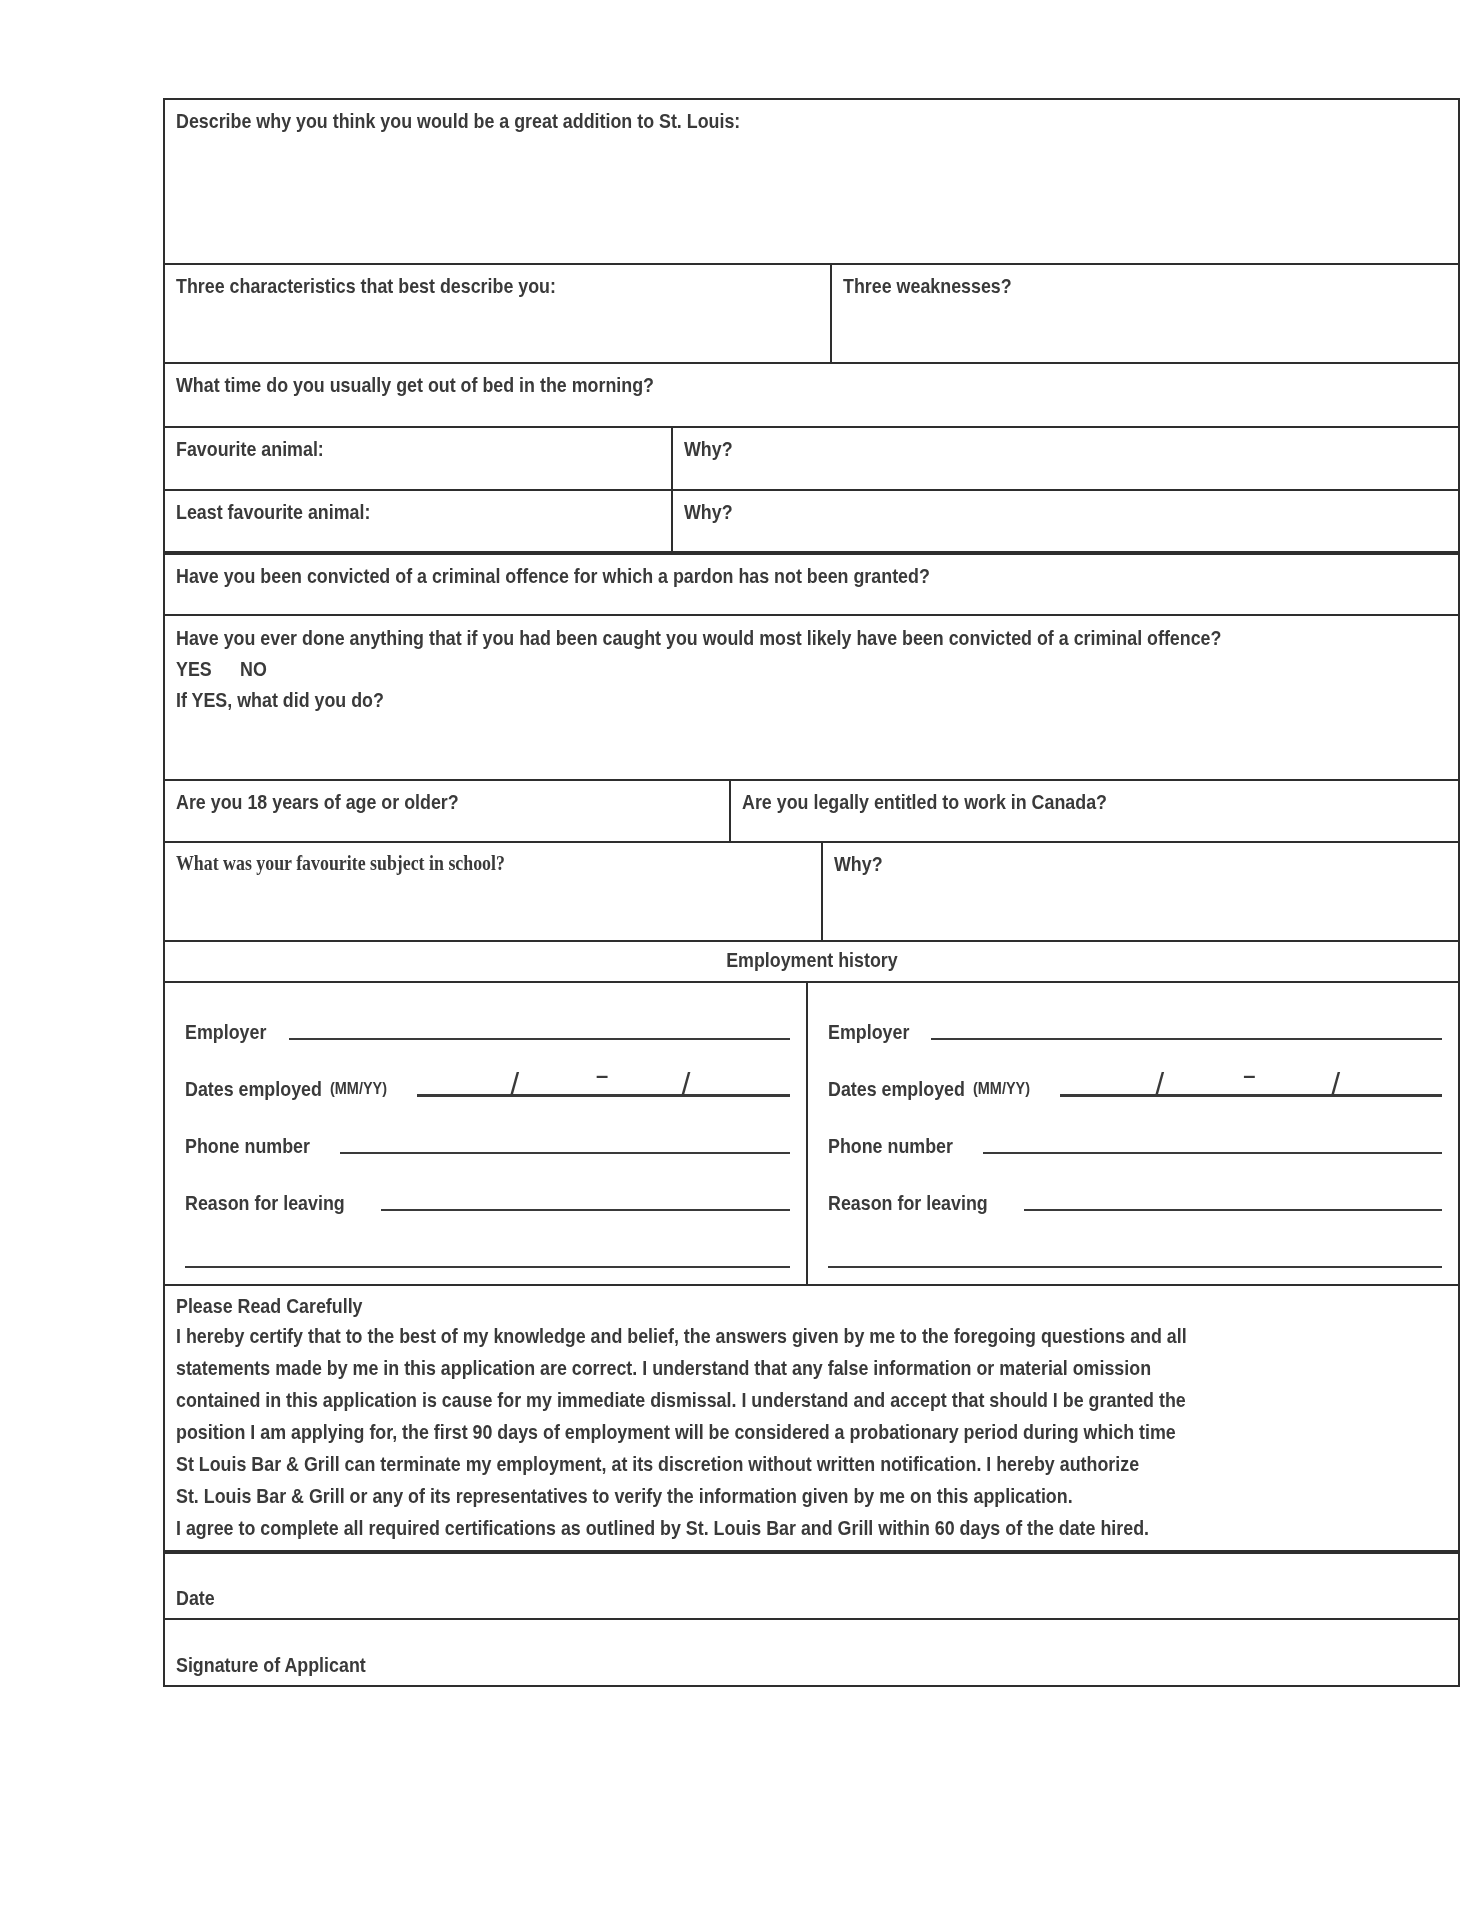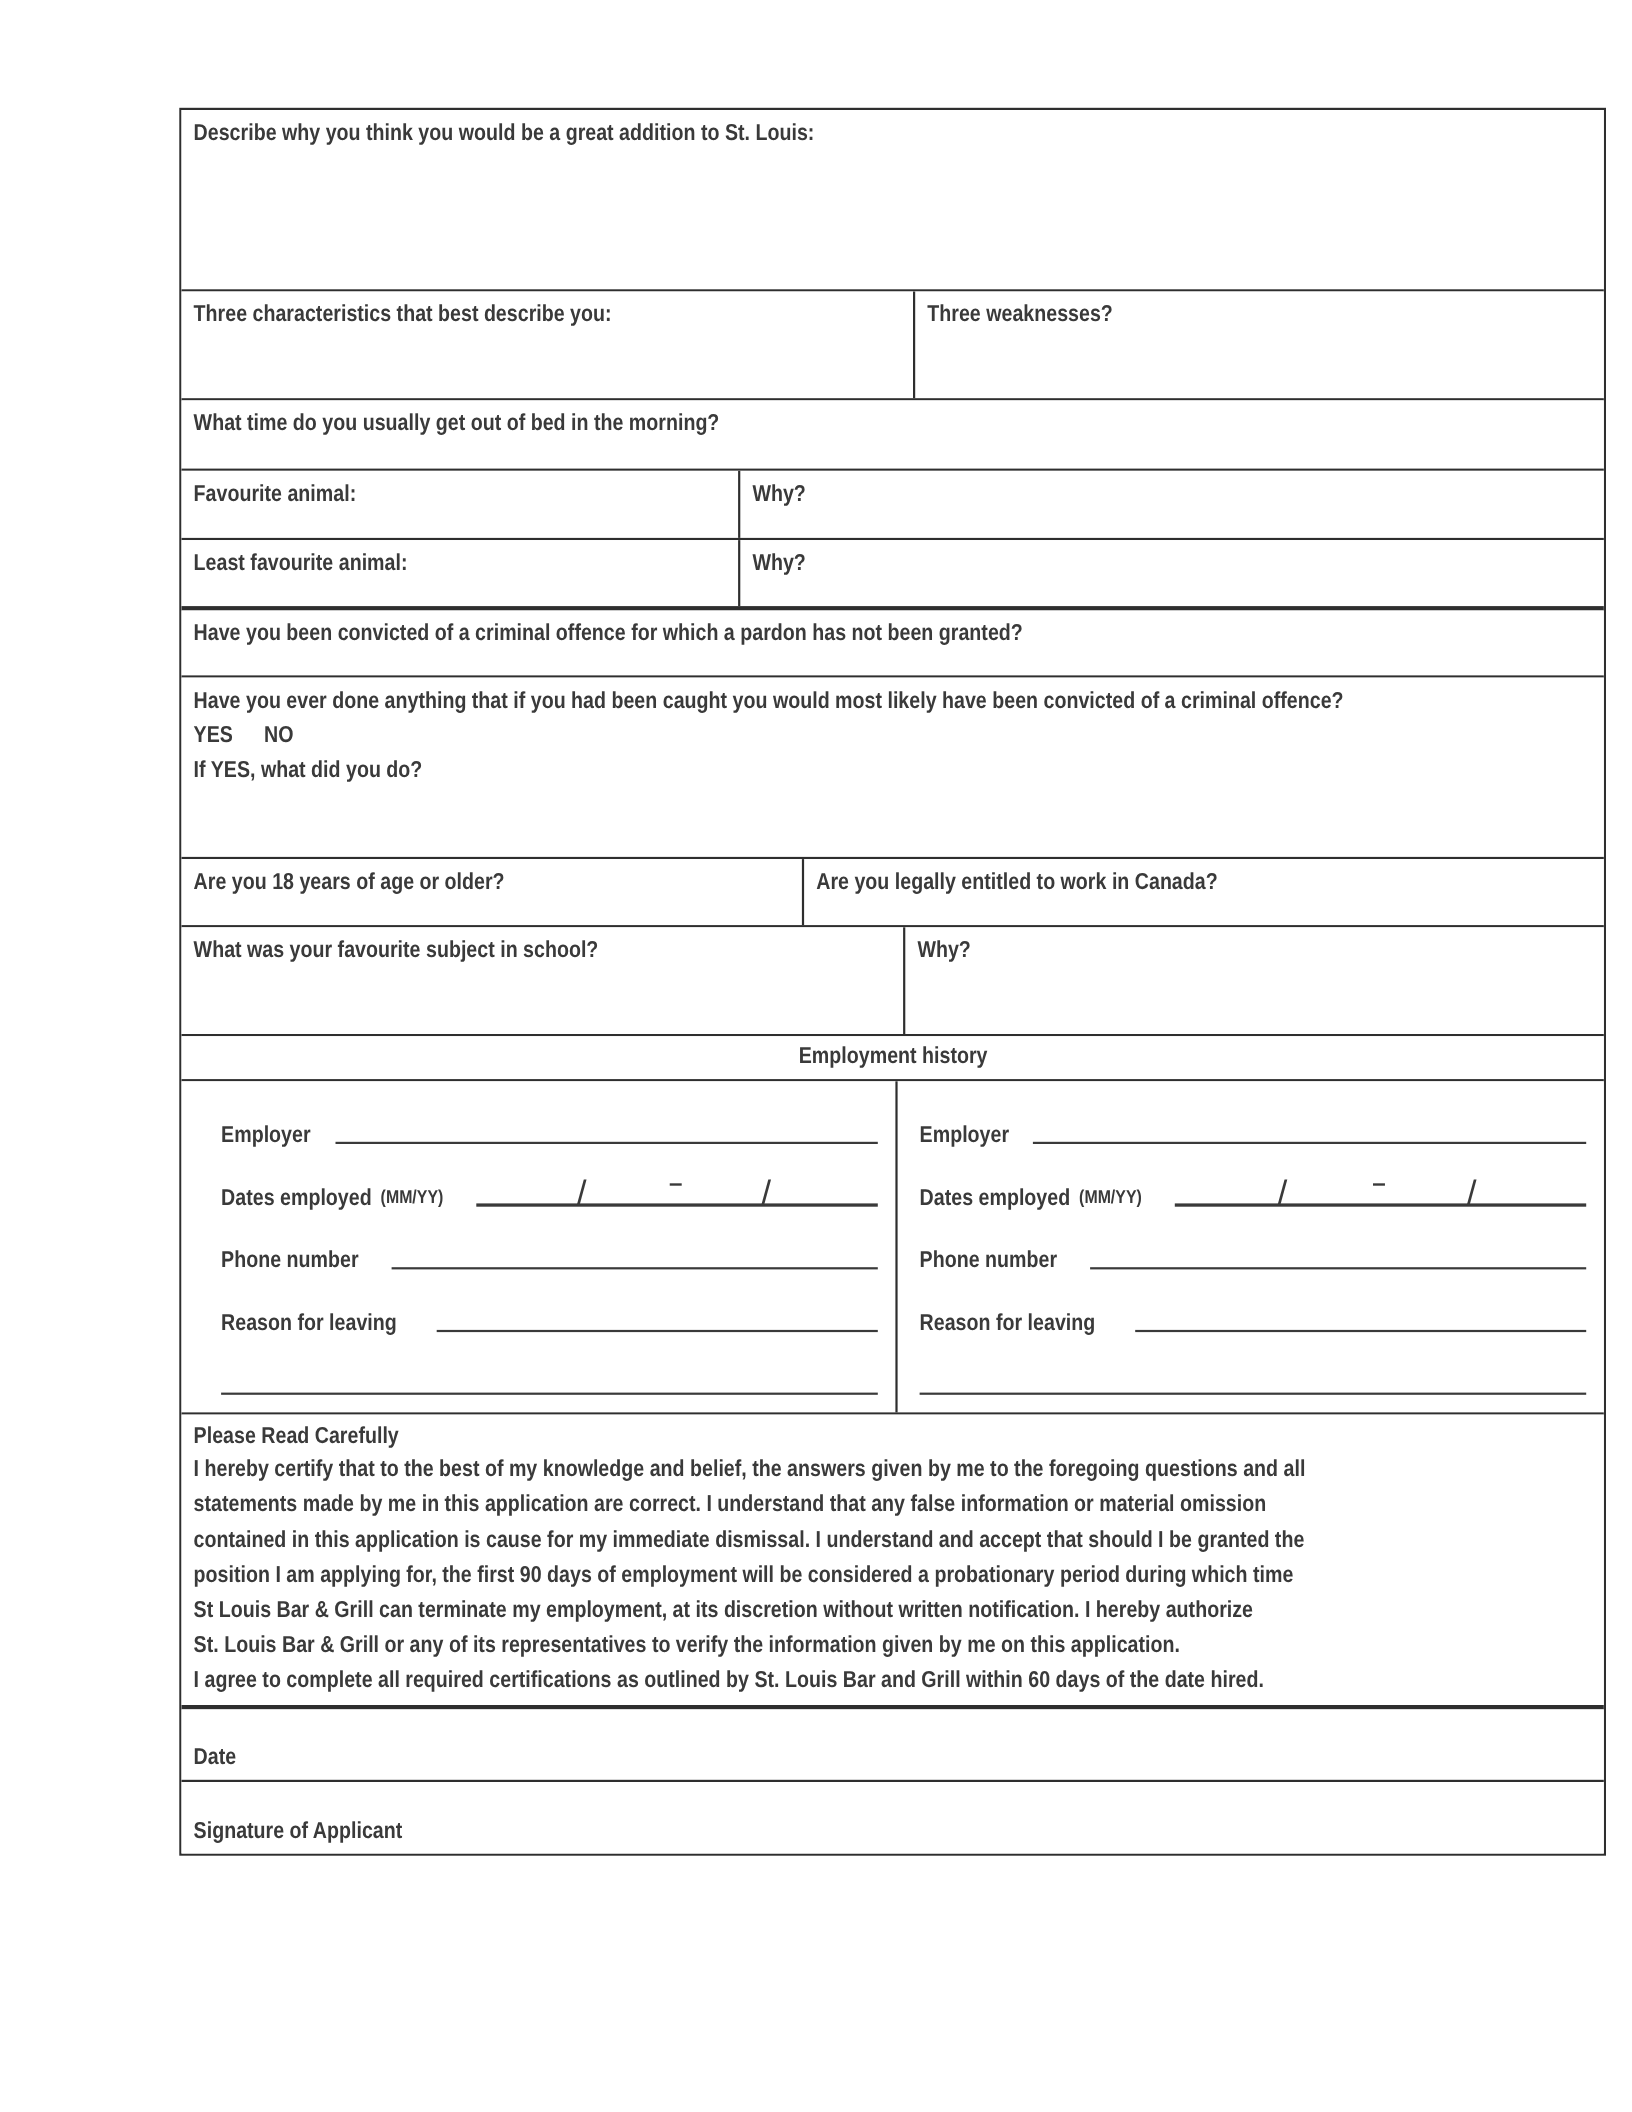--- a/index.html
+++ b/index.html
@@ -47,30 +47,30 @@
   .r3  { height: 64px; }
   .r4  { height: 63px; }
   .r5  { height: 64px; }
   .r6  { height: 61px; }
   .r7  { height: 165px; }
   .r8  { height: 62px; }
   .r9  { height: 99px; }
   .r10 { height: 37px; }
   .r11 { height: 99px; }
   .r12 { height: 41px; justify-content: flex-end; }
-  .r13 { height: 303px; padding-left: 16px; }
+  .r13 { height: 303px; }
   .r14 { height: 268px; }
   .r15 { height: 66px; }
   .r16 { height: 65px; }
 
   
   .w-half-a   { flex: 0 0 51.6%; }  
   .w-animal   { flex: 0 0 39.3%; }  
   .w-age      { flex: 0 0 43.8%; }  
-  .w-subject  { flex: 0 0 50.9%; }  
+  .w-subject  { flex: 0 0 50.9%; font-family: Liberation Serif, serif; }  
   .w-emp      { flex: 0 0 49.7%; }  
 
   .r10 .cell, .r12 .cell { padding: 3px 11px; }
   .r10 .q, .r12 .q { line-height: 30px; }
 
   
   .yn-line { line-height: 31px; height: 31px; }
   .q.tightline { line-height: 31px; }
   .no-gap { margin-left: 22px; }
 

